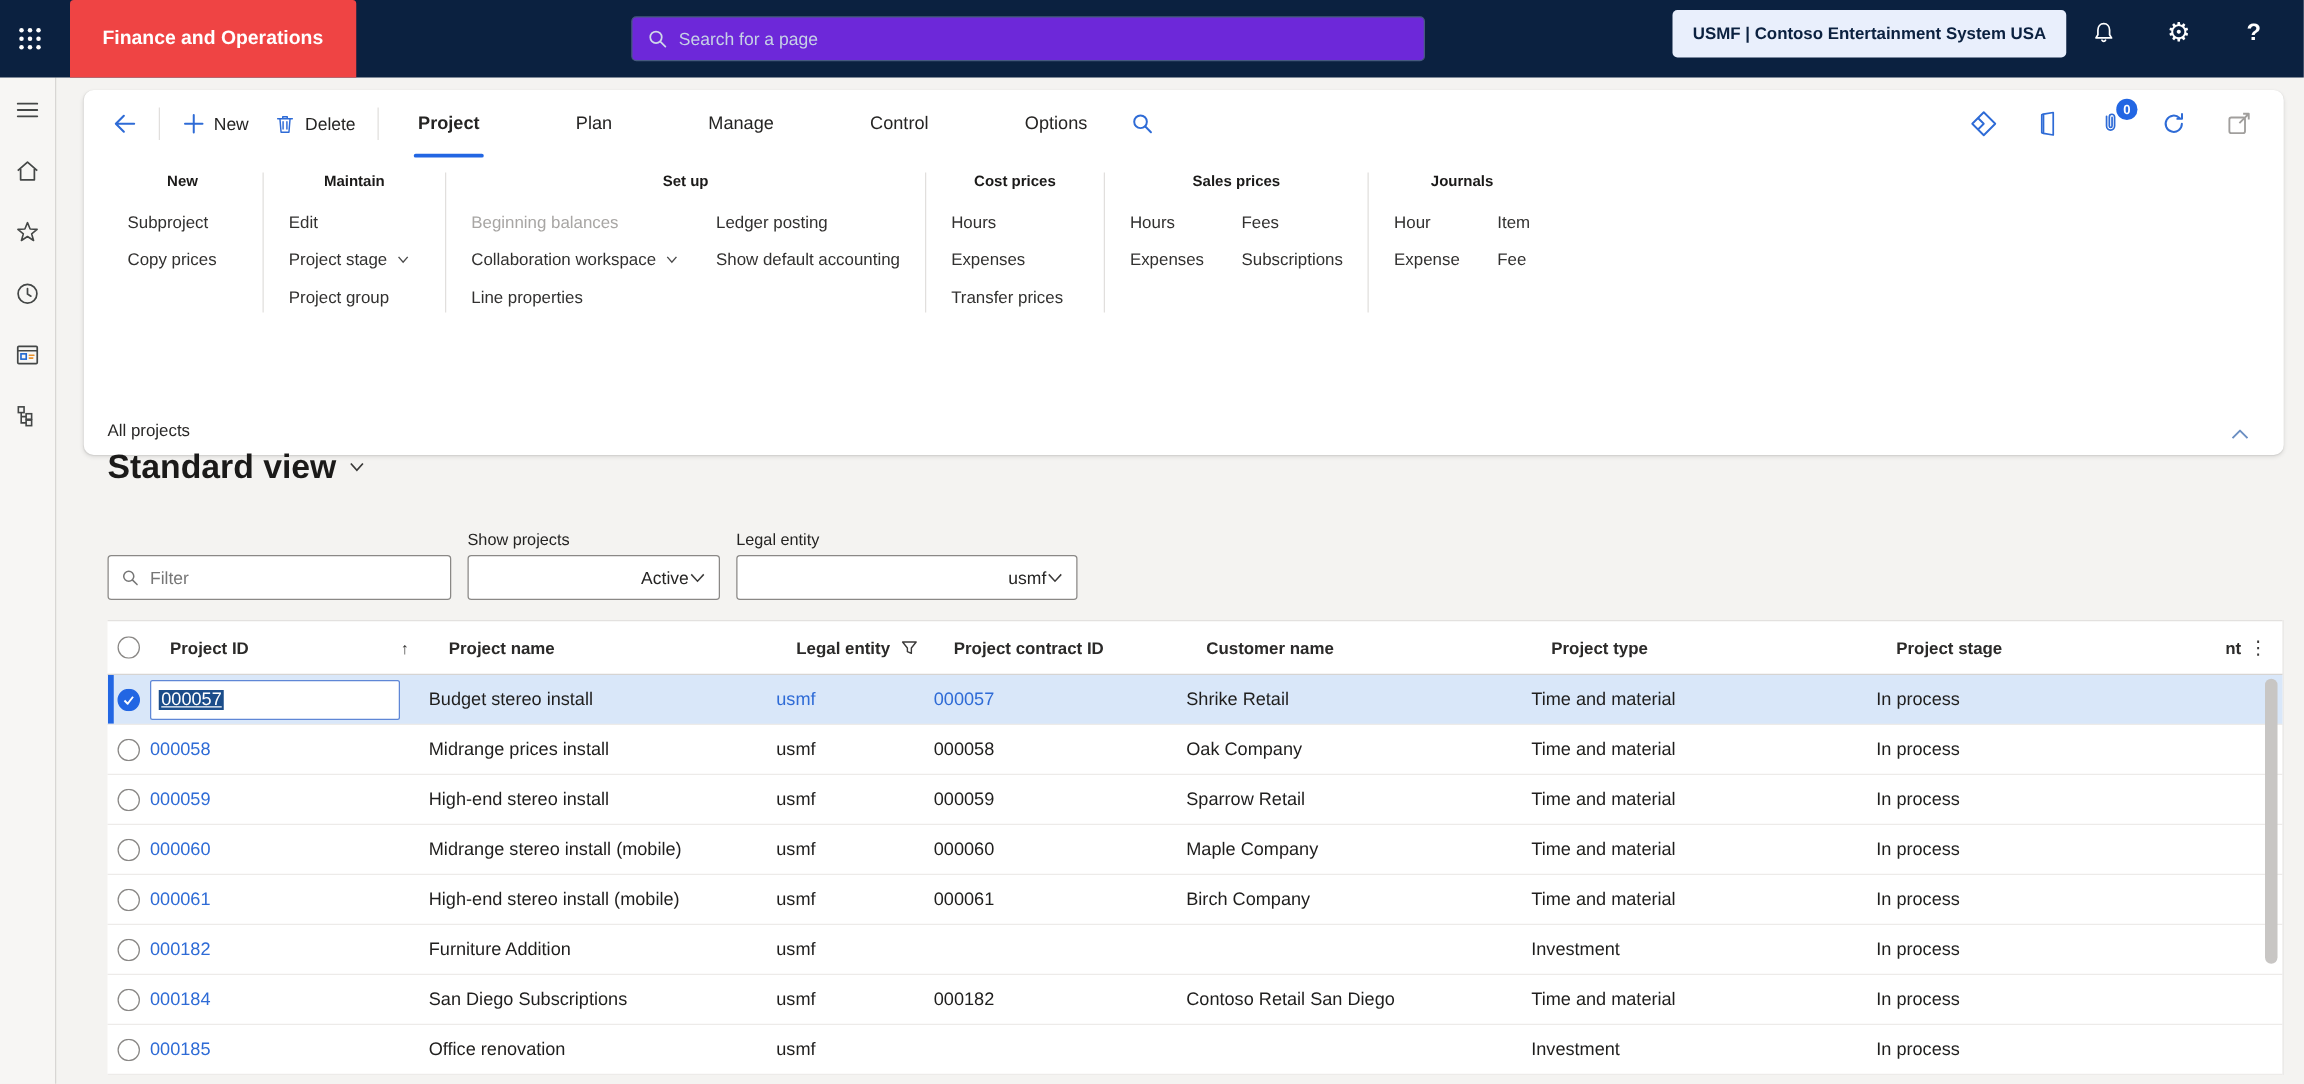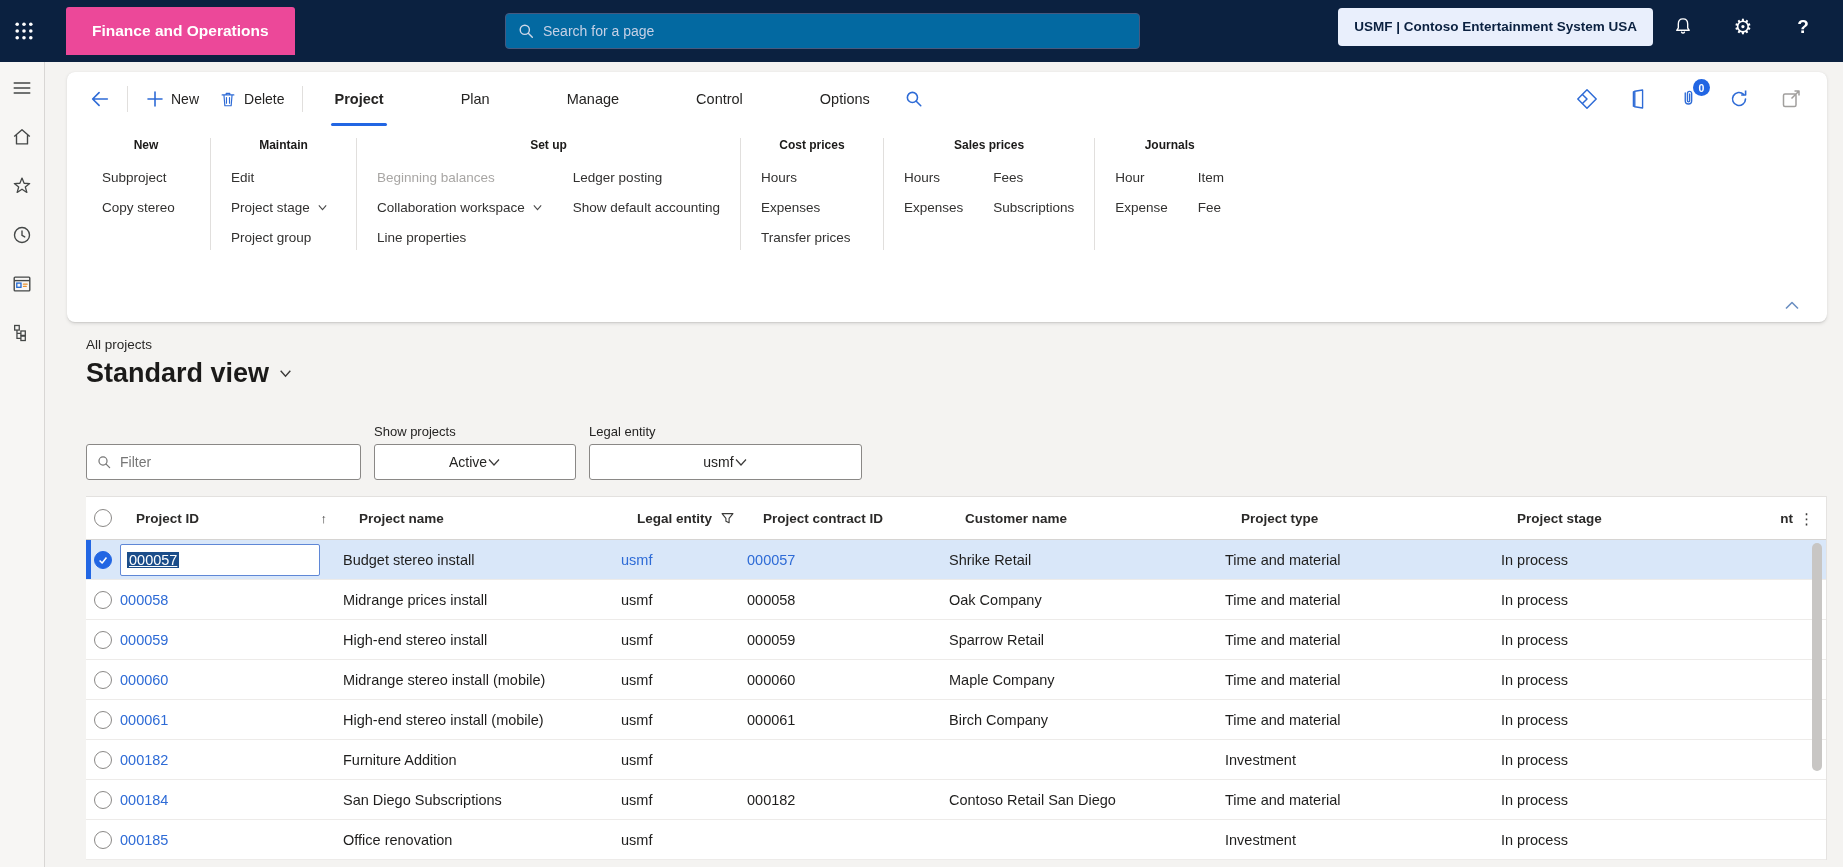--- a/index.html
+++ b/index.html
@@ -5,42 +5,42 @@
 <style>
   *{margin:0;padding:0;box-sizing:border-box;}
   html,body{width:1843px;height:867px;overflow:hidden;background:#f4f3f1;
     font-family:"Liberation Sans",sans-serif;color:#252423;}
   svg{display:block;}
 
   
   .topbar{position:absolute;left:0;top:0;width:100%;height:62px;background:#0B2140;
     display:flex;align-items:center;z-index:5;}
   .waffle-btn{width:48px;height:62px;display:flex;align-items:center;justify-content:center;cursor:pointer;}
-  .app-tab{height:48px;margin-left:18px;padding:0 26px;background:#ec4899;color:#fff;
+  .app-tab{height:62px;margin-left:8px;padding:0 26px;background:#ef4444;color:#fff;
     font-size:15.5px;font-weight:bold;display:flex;align-items:center;border-radius:3px 3px 0 0;cursor:pointer;}
-  .tb-search{position:absolute;left:505px;top:13px;width:635px;height:36px;background:#0369a1;
+  .tb-search{position:absolute;left:505px;top:13px;width:635px;height:36px;background:#6d28d9;
     border:1px solid #46597f;border-radius:4px;display:flex;align-items:center;padding:0 12px;gap:9px;}
   .tb-search input{flex:1;background:transparent;border:none;outline:none;color:#e9eef7;
     font-size:14px;font-family:inherit;}
   .tb-search input::placeholder{color:#c6d1e6;opacity:1;}
   .tb-right{position:absolute;right:0;top:0;height:53px;display:flex;align-items:center;padding-right:10px;}
   .company-pill{height:38px;padding:0 16px;background:#e9effc;border-radius:4px;display:flex;
     align-items:center;color:#0b2140;font-size:13.5px;font-weight:bold;cursor:pointer;white-space:nowrap;}
   .tb-icon{width:60px;height:62px;display:flex;align-items:center;justify-content:center;color:#fff;cursor:pointer;}
   .glyph-gear{font-size:21px;line-height:1;}
   .glyph-help{font-size:19px;font-weight:bold;line-height:1;}
 
   
   .sidebar{position:absolute;left:0;top:62px;width:45px;bottom:0;background:#f7f6f4;
     border-right:1px solid #d8d6d4;display:flex;flex-direction:column;align-items:center;
     padding-top:14px;gap:25px;}
   .sb-icon{width:24px;height:24px;display:flex;align-items:center;justify-content:center;cursor:pointer;}
 
   
-  .card{position:absolute;left:67px;top:72px;width:1760px;height:250px;background:#fff;
+  .card{position:absolute;left:67px;top:72px;width:1760px;height:292px;background:#fff;
     border-radius:8px;box-shadow:0 1.6px 3.6px rgba(0,0,0,.1),0 .3px .9px rgba(0,0,0,.07);}
   .actionrow{height:54px;display:flex;align-items:center;padding-left:14px;position:relative;}
   .icon-btn{display:flex;align-items:center;gap:7px;padding:0 10px;height:36px;cursor:pointer;
     font-size:14px;color:#252423;border-radius:3px;}
   .back-btn{padding:0 8px;}
   .vdiv{width:1px;height:26px;background:#e1dfdd;margin:0 8px;flex:none;}
   .atabs{display:flex;height:54px;margin-left:6px;gap:43px;}
   .atab{position:relative;display:flex;align-items:center;padding:0 17px;font-size:14.5px;
     color:#252423;cursor:pointer;white-space:nowrap;}
   .atab.active{font-weight:bold;}
@@ -69,21 +69,21 @@
   .view-title{position:absolute;left:86px;top:358px;display:flex;align-items:center;gap:9px;cursor:pointer;}
   .view-title h1{font-size:27px;font-weight:bold;color:#1b1a19;}
   .filters{position:absolute;left:86px;top:424px;display:flex;gap:13px;align-items:flex-end;}
   .fcol{display:flex;flex-direction:column;}
   .flabel{font-size:13px;color:#252423;margin-bottom:5px;}
   .fbox{height:36px;background:#fff;border:1px solid #8a8886;border-radius:3px;display:flex;
     align-items:center;padding:0 10px;}
   .filter-input{width:275px;gap:8px;}
   .filter-input input{border:none;outline:none;flex:1;font-size:14px;font-family:inherit;color:#252423;min-width:0;}
   .filter-input input::placeholder{color:#767676;opacity:1;}
-  .fselect{justify-content:center;cursor:pointer;font-size:14px;color:#252423;}
+  .fselect{justify-content:flex-end;cursor:pointer;font-size:14px;color:#252423;}
   .w202{width:202px;}.w273{width:273px;}
 
   
   .grid{position:absolute;left:86px;top:496px;width:1741px;background:#fff;border-right:1px solid #e5e3e1;}
   .ghead,.grow{display:grid;grid-template-columns:34px 223px 278px 126px 202px 276px 276px 280px 1fr;
     align-items:center;}
   .ghead{height:44px;border-top:1px solid #e3e1df;border-bottom:1px solid #d6d4d2;
     font-weight:bold;font-size:13.5px;color:#2b2a29;}
   .gc{padding-right:10px;overflow:hidden;white-space:nowrap;}
   .c-sel{display:flex;justify-content:center;padding-right:0;}
@@ -275,21 +275,21 @@
   </div>
   <div class="ribbon">
       <div class="rgroup g0">
         <div class="rtitle">New</div>
         <div class="rcols">
           <div class="rcol">
             <div class="ritem">
               <span>Subproject</span>
             </div>
             <div class="ritem">
-              <span>Copy stereo</span>
+              <span>Copy prices</span>
             </div>
           </div>
         </div>
       </div>
       <div class="rdiv"></div>
       <div class="rgroup g1">
         <div class="rtitle">Maintain</div>
         <div class="rcols">
           <div class="rcol">
             <div class="ritem">

